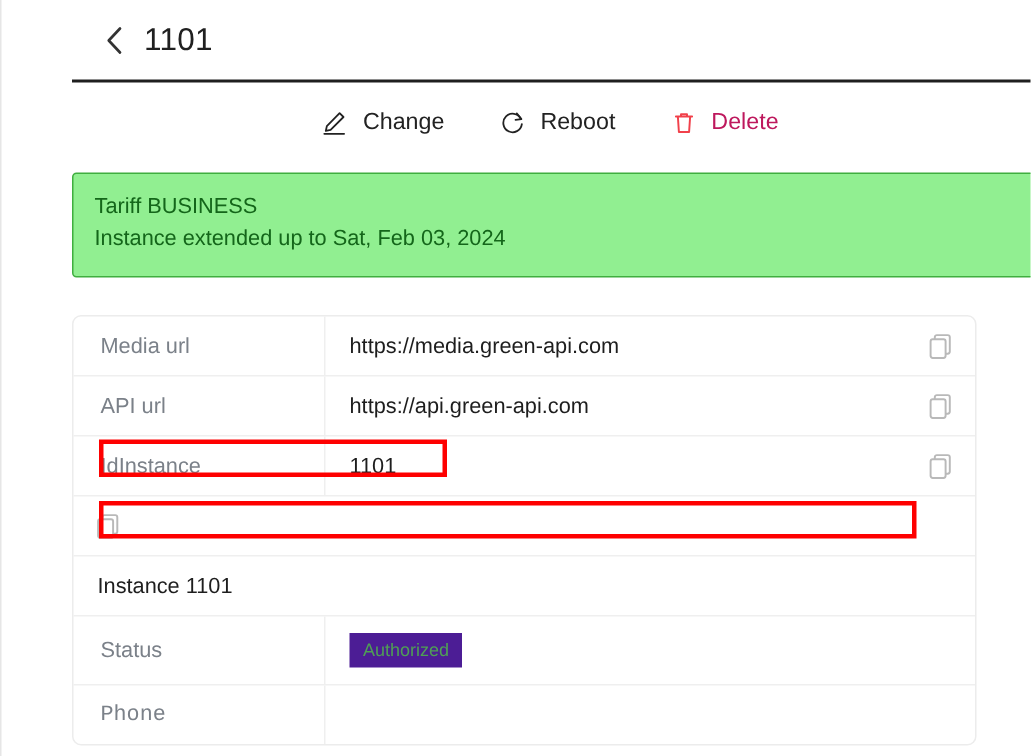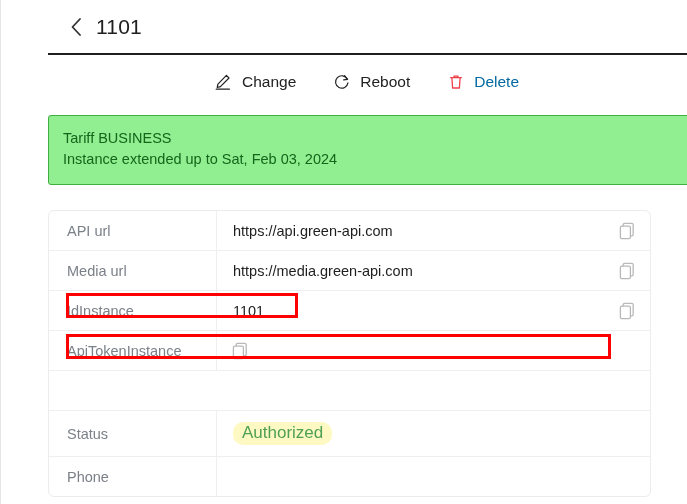--- a/index.html
+++ b/index.html
@@ -81,21 +81,21 @@
     padding: 4px 12px 4px 0;
     margin-right: 24px;
     cursor: pointer;
     background: none;
     border: none;
     font-family: "Liberation Sans", sans-serif;
     font-size: 15.5px;
     color: #222;
     white-space: nowrap;
   }
-  .tool-btn.danger { color: #0369a1; }
+  .tool-btn.danger { color: #be185d; }
   .tool-icon {
     width: 19px;
     height: 19px;
     display: inline-flex;
     align-items: center;
     justify-content: center;
     flex: 0 0 auto;
   }
   .tool-icon svg { display: block; }
 
@@ -124,21 +124,21 @@
     border-radius: 6px;
     overflow: visible;
   }
   .row {
     display: flex;
     align-items: stretch;
     border-bottom: 1px solid #efefef;
     min-height: 39px;
     position: relative;
   }
-  .row:last-child { border-bottom: none; }
+  .row:last-child { border-bottom: none; font-family: Liberation Mono, monospace; }
   .cell-label {
     width: 168px;
     flex: 0 0 168px;
     box-sizing: border-box;
     padding: 11px 0 11px 18px;
     font-size: 14.5px;
     color: #7b8189;
     border-right: 1px solid #efefef;
     display: flex;
     align-items: center;
@@ -159,25 +159,25 @@
     flex: 0 0 46px;
     display: flex;
     align-items: center;
     justify-content: center;
     cursor: pointer;
   }
   .copy-icon svg { display: block; }
 
   .badge {
     display: inline-block;
-    background: #fef9c3;
+    background: #4c1d95;
     color: #4f9f55;
-    font-size: 17px;
+    font-size: 12px;
     padding: 3px 9px 4px 9px;
-    border-radius: 10px;
+    border-radius: 0;
     line-height: 16px;
   }
 
   
   .hl {
     position: absolute;
     border: 3px solid #fe0000;
     box-sizing: border-box;
     pointer-events: none;
     z-index: 5;
@@ -248,35 +248,35 @@
   </div>
 
   <div class="banner">
     <span class="banner-line">Tariff BUSINESS</span>
     <span class="banner-line">Instance extended up to Sat, Feb 03, 2024</span>
   </div>
 
   <div class="card">
 
     <div class="row">
-      <div class="cell-label">API url</div>
-      <div class="cell-value">https://api.green-api.com</div>
+      <div class="cell-label">Media url</div>
+      <div class="cell-value">https://media.green-api.com</div>
       <div class="cell-copy">
         <span class="copy-icon">
           <svg width="16" height="18" viewBox="0 0 16 18" fill="none">
             <rect x="4.2" y="1.4" width="10" height="12.4" rx="1.4" stroke="#b9b9b9" stroke-width="1.3" fill="#fff"></rect>
             <rect x="1.4" y="4.2" width="10" height="12.4" rx="1.4" stroke="#b9b9b9" stroke-width="1.3" fill="#fff"></rect>
           </svg>
         </span>
       </div>
     </div>
 
     <div class="row">
-      <div class="cell-label">Media url</div>
-      <div class="cell-value">https://media.green-api.com</div>
+      <div class="cell-label">API url</div>
+      <div class="cell-value">https://api.green-api.com</div>
       <div class="cell-copy">
         <span class="copy-icon">
           <svg width="16" height="18" viewBox="0 0 16 18" fill="none">
             <rect x="4.2" y="1.4" width="10" height="12.4" rx="1.4" stroke="#b9b9b9" stroke-width="1.3" fill="#fff"></rect>
             <rect x="1.4" y="4.2" width="10" height="12.4" rx="1.4" stroke="#b9b9b9" stroke-width="1.3" fill="#fff"></rect>
           </svg>
         </span>
       </div>
     </div>
 
@@ -289,32 +289,32 @@
           <svg width="16" height="18" viewBox="0 0 16 18" fill="none">
             <rect x="4.2" y="1.4" width="10" height="12.4" rx="1.4" stroke="#b9b9b9" stroke-width="1.3" fill="#fff"></rect>
             <rect x="1.4" y="4.2" width="10" height="12.4" rx="1.4" stroke="#b9b9b9" stroke-width="1.3" fill="#fff"></rect>
           </svg>
         </span>
       </div>
     </div>
 
     <div class="row">
       <div class="hl hl-token"></div>
-      <div class="cell-label">ApiTokenInstance</div>
       <div class="cell-copy">
         <span class="copy-icon">
           <svg width="16" height="18" viewBox="0 0 16 18" fill="none">
             <rect x="4.2" y="1.4" width="10" height="12.4" rx="1.4" stroke="#b9b9b9" stroke-width="1.3" fill="#fff"></rect>
             <rect x="1.4" y="4.2" width="10" height="12.4" rx="1.4" stroke="#b9b9b9" stroke-width="1.3" fill="#fff"></rect>
           </svg>
         </span>
       </div>
     </div>
 
     <div class="row">
+      <div class="cell-value">Instance 1101</div>
       <div class="cell-copy"></div>
     </div>
 
     <div class="row">
       <div class="cell-label">Status</div>
       <div class="cell-value">
         <span class="badge">Authorized</span>
       </div>
       <div class="cell-copy"></div>
     </div>

